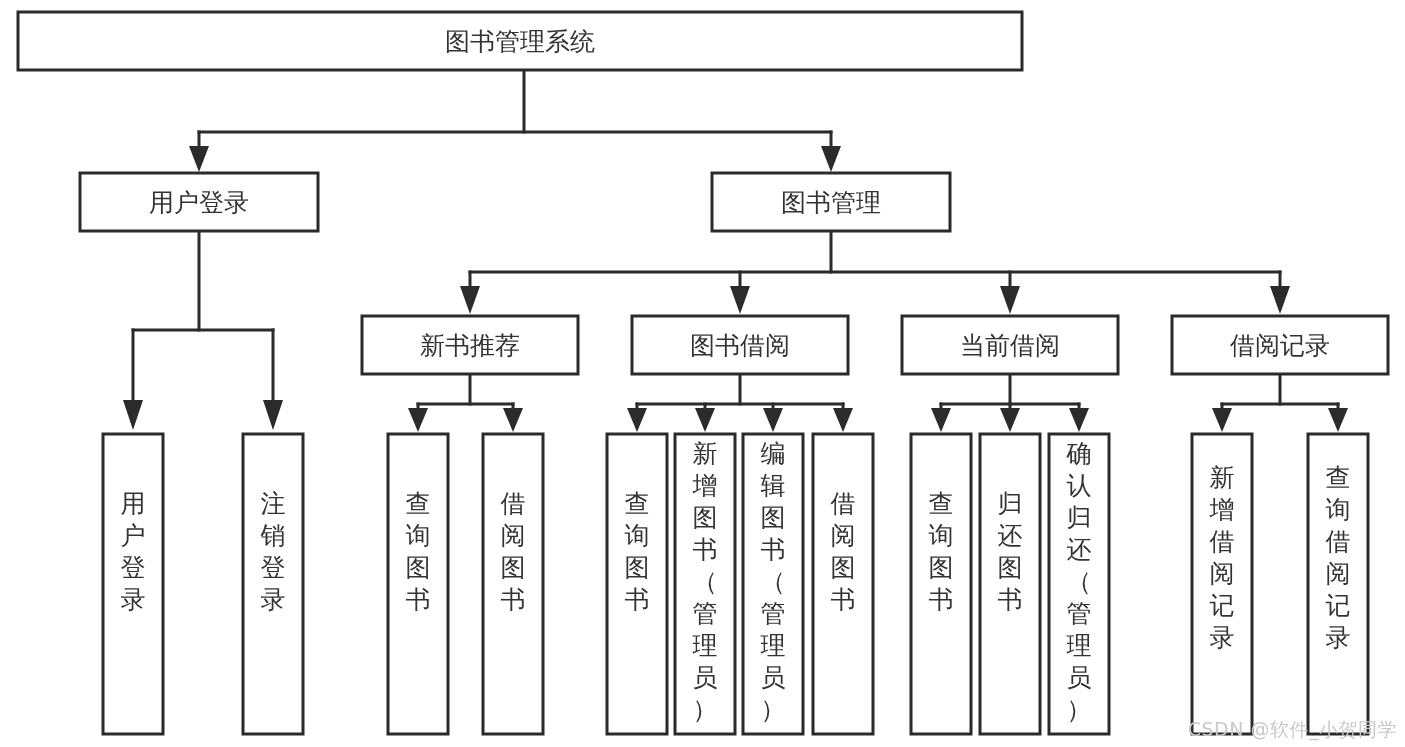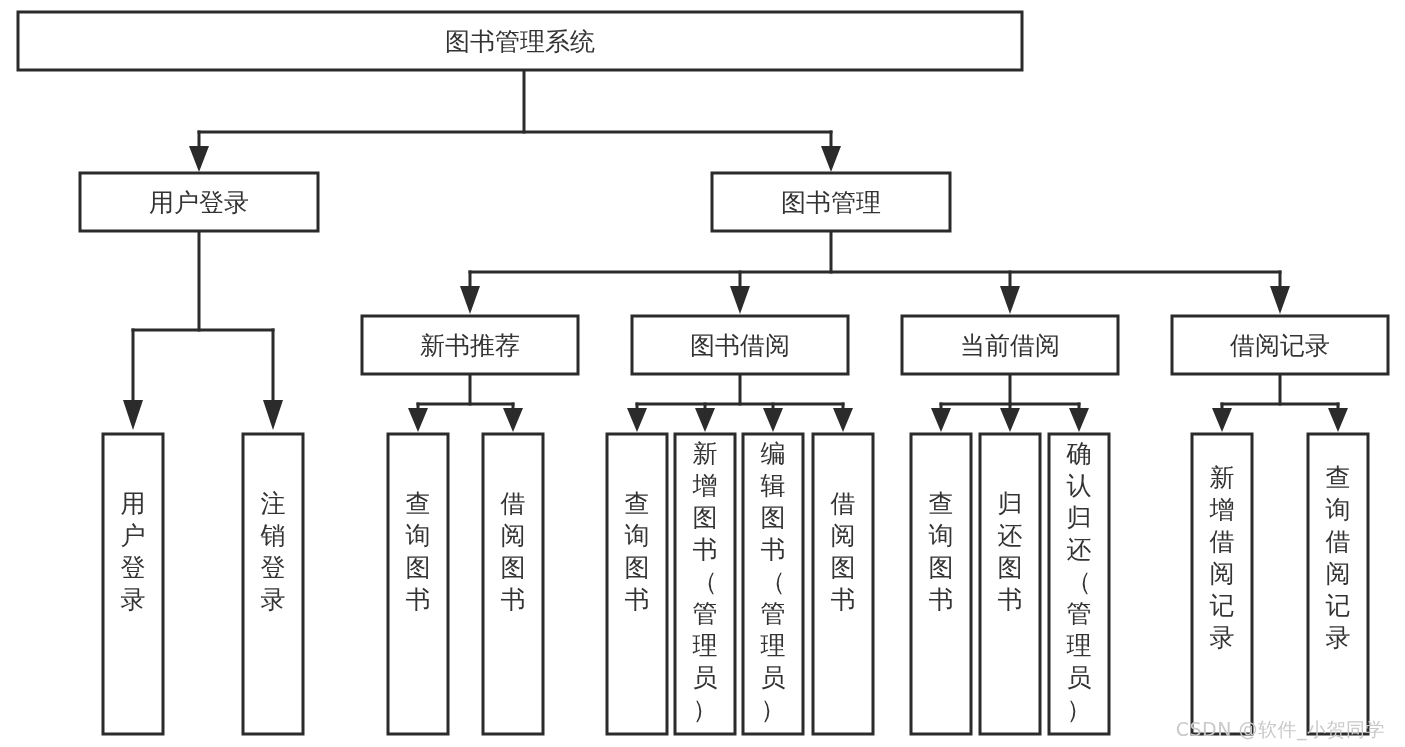--- a/index.html
+++ b/index.html
@@ -20,21 +20,21 @@
     dominant-baseline:middle;
   }
   .vlabel{
     fill:#333333;
     font-family:"DejaVu Sans","Liberation Sans",sans-serif;
     font-size:25px;
     text-anchor:middle;
   }
   .watermark{
     position:absolute;
-    right:20px;bottom:4px;
+    right:8px;bottom:4px;
     color:#c9c9c9;
     font-size:19px;
     font-family:"DejaVu Sans","Liberation Sans",sans-serif;
     letter-spacing:.5px;
     white-space:nowrap;
     user-select:none;
   }
 </style>
 </head>
 <body>

